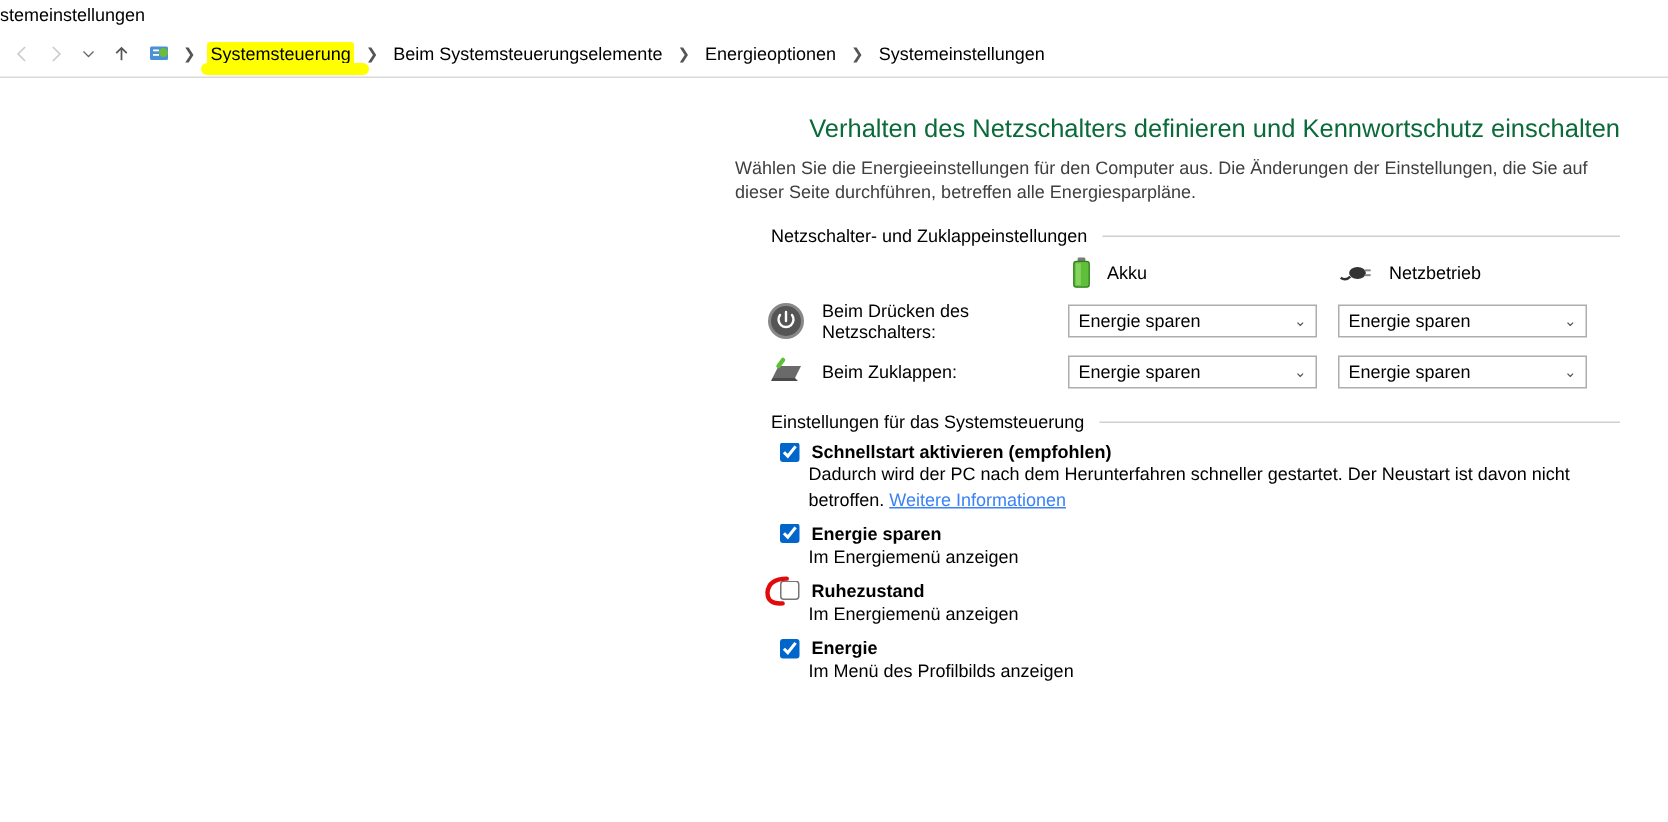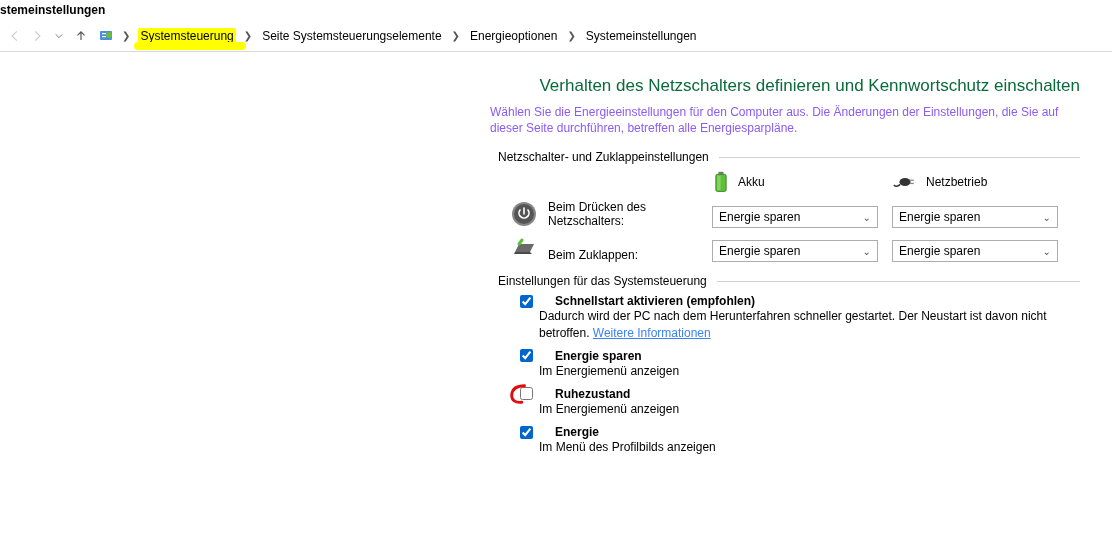--- a/index.html
+++ b/index.html
@@ -8,21 +8,20 @@
       font-size: 12px;
       background: #fff;
       color: #000;
       width: 1112px;
       height: 548px;
       overflow: hidden;
     }
     .title-bar {
       padding: 3px 0 3px 0;
       font-size: 12px;
-      font-weight: bold;
     }
     .nav-bar {
       display: flex;
       align-items: center;
       height: 32px;
       padding: 0 6px;
       border-bottom: 1px solid #d9d9d9;
       gap: 4px;
     }
     .nav-btn {
@@ -58,28 +57,28 @@
       color: #0a6a3a;
       font-weight: 400;
       font-size: 17px;
       margin-bottom: 8px;
       text-align: right;
     }
     .intro {
       font-size: 12px;
       line-height: 1.35;
       margin-bottom: 14px;
-      color:#8b5cf6;
+      color:#404040;
     }
     .section-h {
       display: flex;
       align-items: center;
       font-size: 12px;
       color:#000;
-      margin: 6px 0 6px 8px;
+      margin: 6px 0 6px 24px;
     }
     .section-h::after {
       content:"";
       flex:1;
       height:1px;
       background:#d0d0d0;
       margin-left: 10px;
     }
     .cols-header {
       display:flex;
@@ -87,39 +86,39 @@
     }
     .cols-spacer { width: 222px; }
     .col {
       width: 180px;
       display:flex; align-items:center; gap:8px;
       font-size:12px;
     }
     .battery-icon { width:18px; height:24px; }
     .plug-icon { width:26px; height:16px; }
     .row {
-      display:flex; align-items:flex-end;
+      display:flex; align-items:center;
       margin: 6px 0;
     }
     .row-icon { width:28px; height:28px; margin-left: 20px; margin-right: 10px;}
     .row-label { width: 164px; font-size:12px; }
     .dd {
       width: 166px; height:22px;
       border:1px solid #adadad;
       display:flex; align-items:center; justify-content:space-between;
       padding:0 6px;
       font-size:12px;
       background:#fff;
       cursor:pointer;
       margin-right: 14px;
     }
     .dd .chev { color:#555; font-size:10px;}
     .shutdown-block { margin-left: 30px; margin-top:2px;}
     .opt { margin-bottom: 8px; position:relative;}
-    .opt .cb-row { display:flex; align-items:center; gap:22px;}
+    .opt .cb-row { display:flex; align-items:center; gap:8px;}
     .opt input[type=checkbox]{ width:13px;height:13px; accent-color:#0066cc;}
     .opt .lbl { font-weight:700; font-size:12px;}
     .opt .desc { margin-left: 19px; font-size:12px; line-height:1.35;}
     .opt .desc a { color:#3b82f6; text-decoration: underline; cursor:pointer;}
     .red-mark {
       position:absolute;
       left:-12px; top:-4px;
       width:22px; height:22px;
       pointer-events:none;
     }
@@ -157,21 +156,21 @@
       <circle cx="11" cy="7" r="3" fill="#6dbb3a"></circle>
       <rect x="4" y="5" width="4" height="1.2" fill="#fff"></rect>
       <rect x="4" y="8" width="4" height="1.2" fill="#fff"></rect>
     </svg>
     <span class="bc-sep">❯</span>
     <span class="bc-item highlight-yellow">
       <span>Systemsteuerung</span>
       <span class="hl-under"></span>
     </span>
     <span class="bc-sep">❯</span>
-    <span class="bc-item">Seite Systemsteuerungselemente</span>
+    <span class="bc-item">Beim Systemsteuerungselemente</span>
     <span class="bc-sep">❯</span>
     <span class="bc-item">Energieoptionen</span>
     <span class="bc-sep">❯</span>
     <span class="bc-item">Systemeinstellungen</span>
   </div>
 </div>
 
 <div class="main">
   <h1>Verhalten des Netzschalters definieren und Kennwortschutz einschalten</h1>
   <p class="intro">Wählen Sie die Energieeinstellungen für den Computer aus. Die Änderungen der Einstellungen, die Sie auf dieser Seite durchführen, betreffen alle Energiesparpläne.</p>

